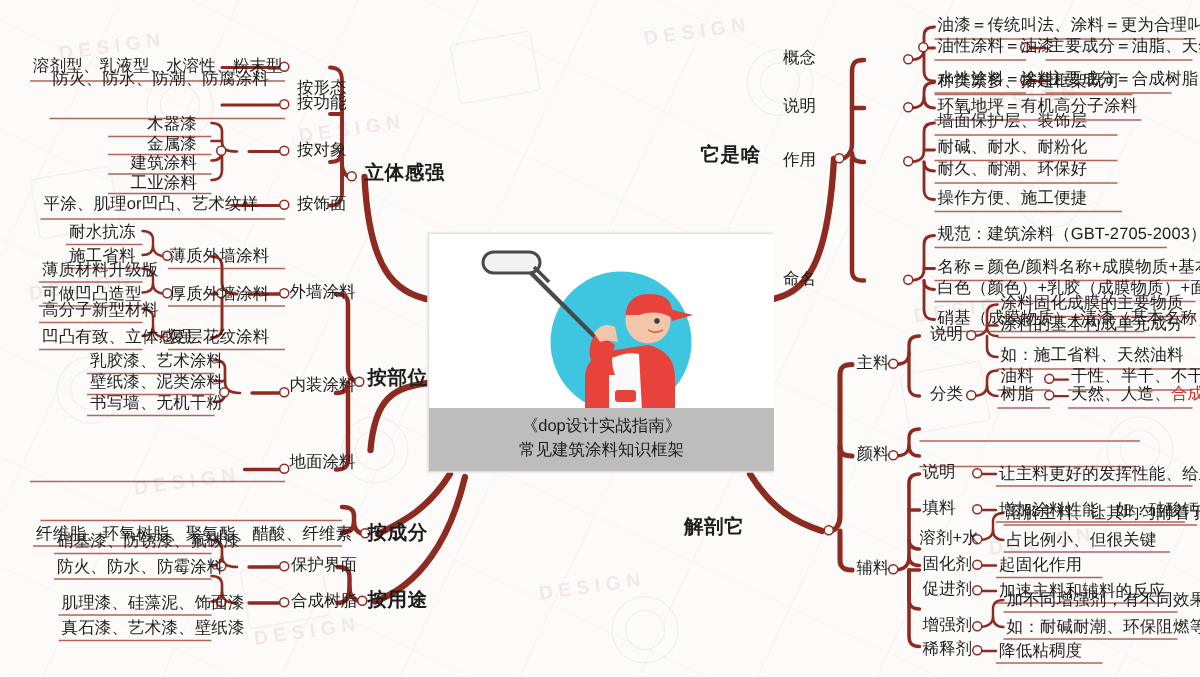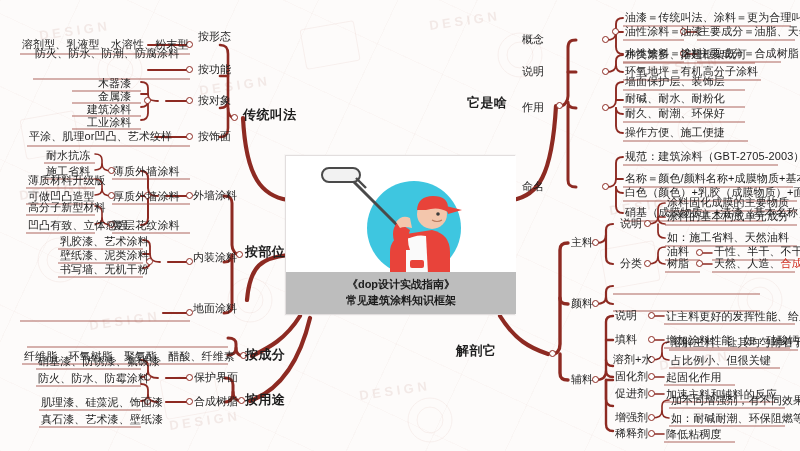--- a/index.html
+++ b/index.html
@@ -54,21 +54,21 @@
   }
   #center-art{
     position:absolute; left:0; top:0; width:230px; height:118px;
     background:#fff; overflow:hidden;
   }
   #center-caption{
     position:absolute; left:0; bottom:0; width:230px; height:42px;
     background:#bdbdbd;
     color:#1b1b1b;
     display:flex; flex-direction:column; align-items:center; justify-content:center;
-    font-size:11px; font-weight:bold; line-height:1.45;
+    font-size:11px; font-weight:normal; line-height:1.45;
   }
 </style>
 </head>
 <body>
 
 <div id="root">
 
   <div id="watermark"></div>
 
   <svg id="wm-text" viewBox="0 0 800 451">
@@ -379,22 +379,22 @@
 
         <rect x="124" y="104" width="14" height="8" rx="2" fill="#e8433a"></rect>
       </svg>
     </div>
     <div id="center-caption">
       <div>《dop设计实战指南》</div>
       <div>常见建筑涂料知识框架</div>
     </div>
   </div>
 
-  <div class="node lvl-main" style="left:243px;top:108px">传统叫法</div>
-  <div class="node lvl-mid" style="left:198px;top:31px">按形态</div>
+  <div class="node lvl-main" style="left:243px;top:108px">立体感强</div>
+  <div class="node lvl-mid" style="left:198px;top:54px">按形态</div>
   <div class="node lvl-mid" style="left:198px;top:64px">按功能</div>
   <div class="node lvl-mid" style="left:198px;top:95px">按对象</div>
   <div class="node lvl-mid" style="left:198px;top:131px">按饰面</div>
   <div class="node lvl-leaf" style="left:22px;top:39px">溶剂型、乳液型、水溶性、粉末型</div>
   <div class="node lvl-leaf" style="left:35px;top:48px">防火、防水、防潮、防腐涂料</div>
   <div class="node lvl-leaf" style="left:98px;top:78px">木器漆</div>
   <div class="node lvl-leaf" style="left:98px;top:91px">金属漆</div>
   <div class="node lvl-leaf" style="left:87px;top:104px">建筑涂料</div>
   <div class="node lvl-leaf" style="left:87px;top:117px">工业涂料</div>
   <div class="node lvl-leaf" style="left:29px;top:131px">平涂、肌理or凹凸、艺术纹样</div>

